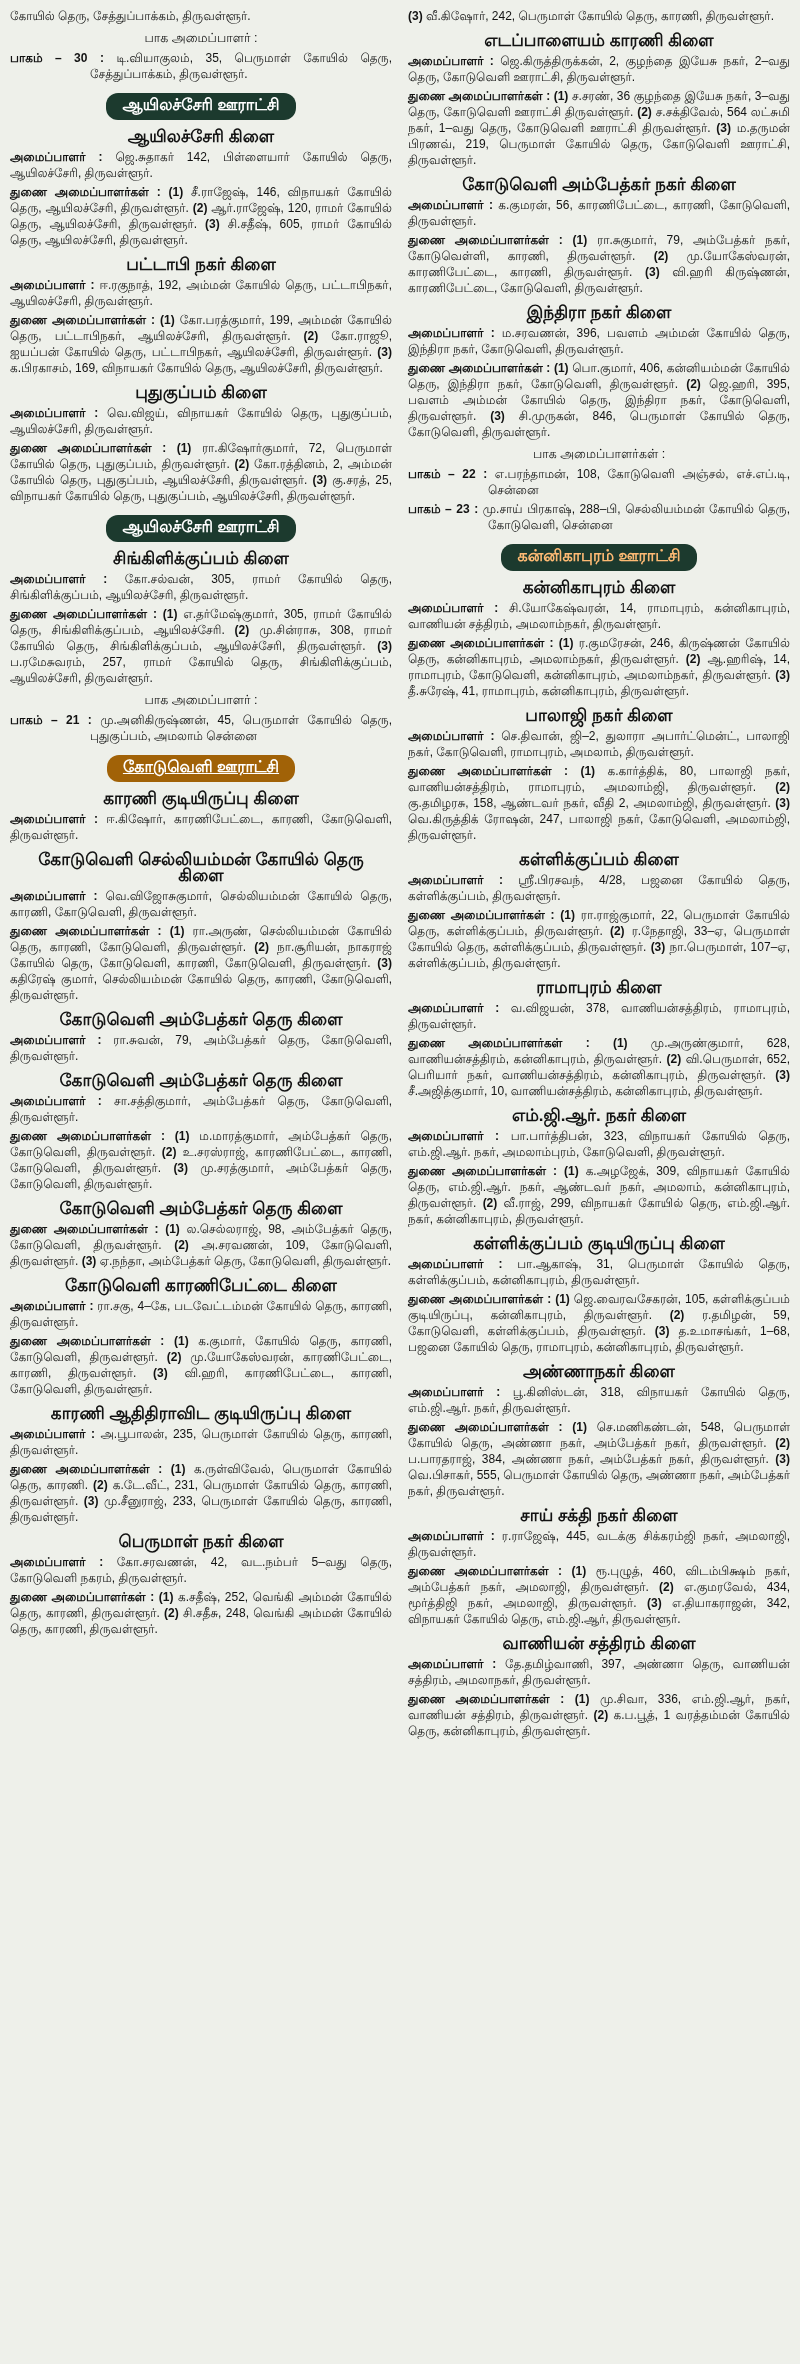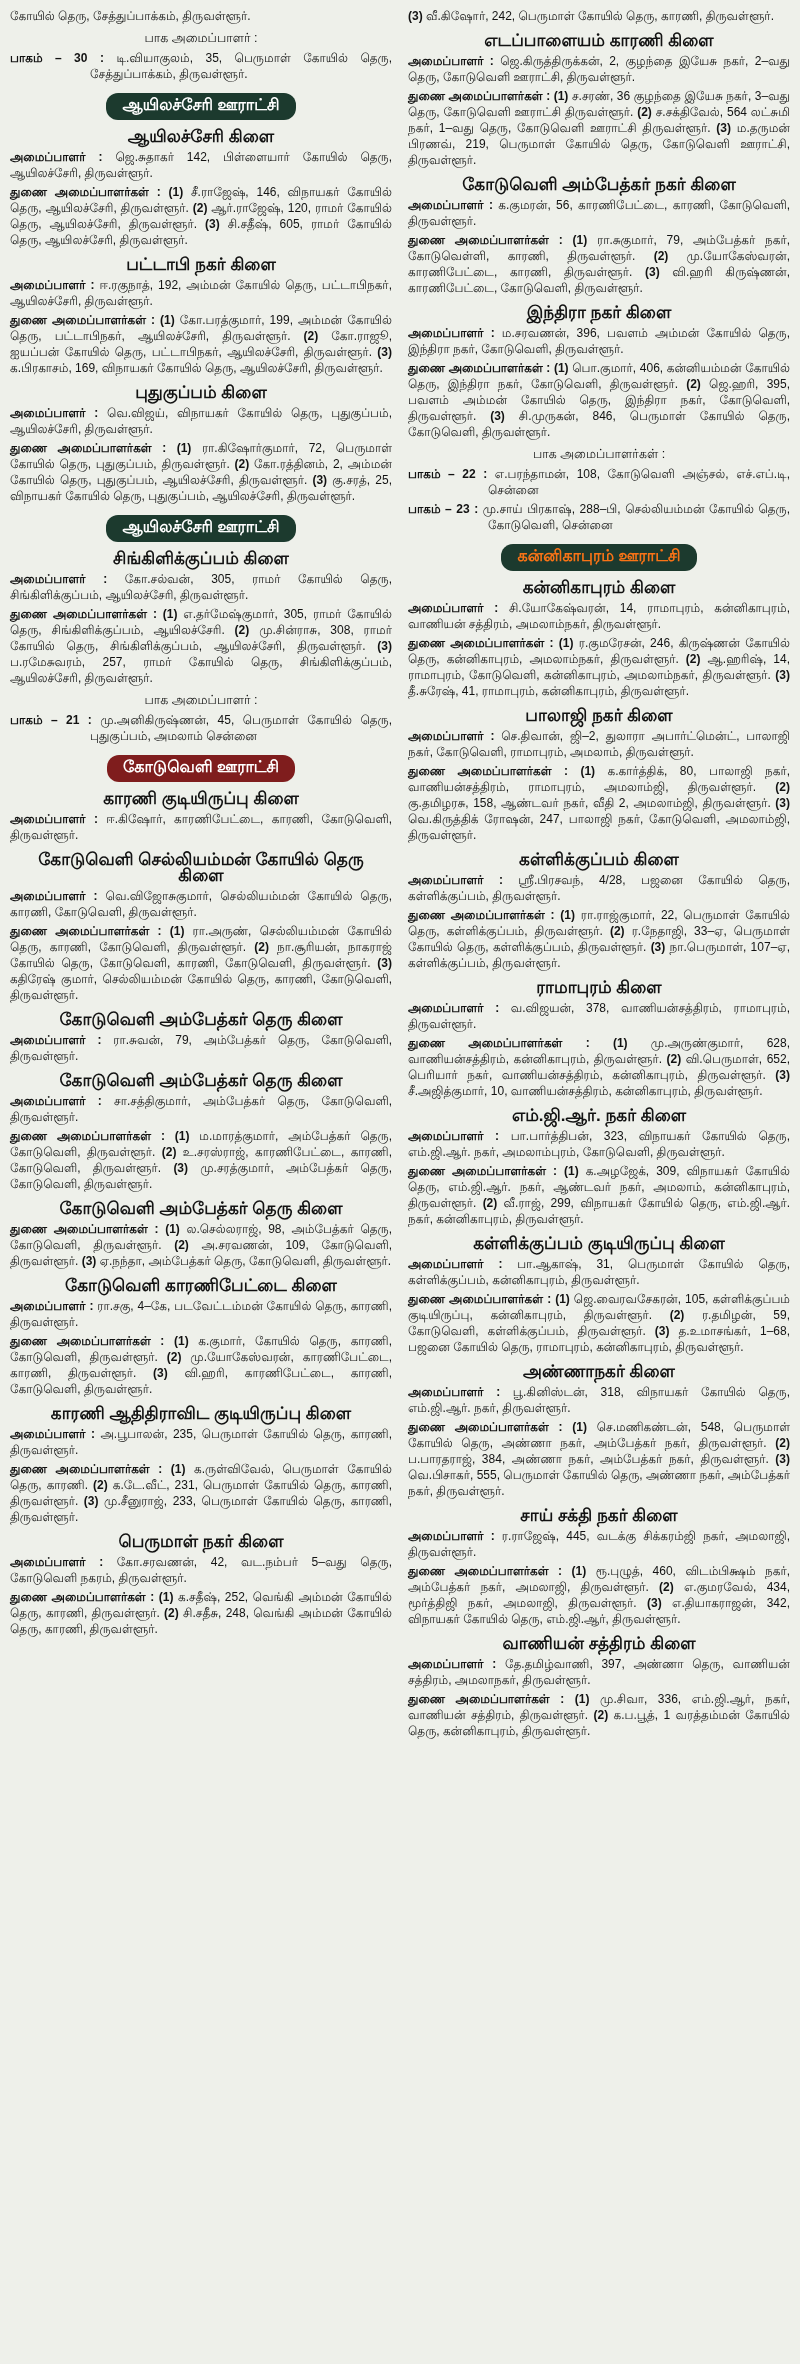--- a/index.html
+++ b/index.html
@@ -66,21 +66,21 @@
       <p class="block"><b class="label">துணை அமைப்பாளர்கள் : </b><b>(1)</b> கோ.பரத்குமார், 199, அம்மன் கோயில் தெரு, பட்டாபிநகர், ஆயிலச்சேரி, திருவள்ளூர். <b>(2)</b> கோ.ராஜூ, ஐயப்பன் கோயில் தெரு, பட்டாபிநகர், ஆயிலச்சேரி, திருவள்ளூர். <b>(3)</b> க.பிரகாசம், 169, விநாயகர் கோயில் தெரு, ஆயிலச்சேரி, திருவள்ளூர்.</p>
       <h3 class="branch">புதுகுப்பம் கிளை</h3>
       <p class="block"><b class="label">அமைப்பாளர் : </b>வெ.விஜய், விநாயகர் கோயில் தெரு, புதுகுப்பம், ஆயிலச்சேரி, திருவள்ளூர்.</p>
       <p class="block"><b class="label">துணை அமைப்பாளர்கள் : </b><b>(1)</b> ரா.கிஷோர்குமார், 72, பெருமாள் கோயில் தெரு, புதுகுப்பம், திருவள்ளூர். <b>(2)</b> கோ.ரத்தினம், 2, அம்மன் கோயில் தெரு, புதுகுப்பம், ஆயிலச்சேரி, திருவள்ளூர். <b>(3)</b> கு.சரத், 25, விநாயகர் கோயில் தெரு, புதுகுப்பம், ஆயிலச்சேரி, திருவள்ளூர்.</p>
       <div class="section-wrap"><span class="section-pill" style="background: rgb(28, 58, 46); color: rgb(255, 255, 255);">ஆயிலச்சேரி ஊராட்சி</span></div>
       <h3 class="branch">சிங்கிளிக்குப்பம் கிளை</h3>
       <p class="block"><b class="label">அமைப்பாளர் : </b>கோ.சல்வன், 305, ராமர் கோயில் தெரு, சிங்கிளிக்குப்பம், ஆயிலச்சேரி, திருவள்ளூர்.</p>
       <p class="block"><b class="label">துணை அமைப்பாளர்கள் : </b><b>(1)</b> எ.தர்மேஷ்குமார், 305, ராமர் கோயில் தெரு, சிங்கிளிக்குப்பம், ஆயிலச்சேரி. <b>(2)</b> மு.சின்ராசு, 308, ராமர் கோயில் தெரு, சிங்கிளிக்குப்பம், ஆயிலச்சேரி, திருவள்ளூர். <b>(3)</b> ப.ரமேசுவரம், 257, ராமர் கோயில் தெரு, சிங்கிளிக்குப்பம், ஆயிலச்சேரி, திருவள்ளூர்.</p>
       <h4 class="center-head">பாக அமைப்பாளர் :</h4>
       <p class="block part"><b class="label">பாகம் – 21 : </b>மு.அனிகிருஷ்ணன், 45, பெருமாள் கோயில் தெரு, புதுகுப்பம், அமலாம் சென்னை</p>
-      <div class="section-wrap"><span class="section-pill" style="background: #7f1d1d; color: rgb(255, 255, 255);">கோடுவெளி ஊராட்சி</span></div>
+      <div class="section-wrap"><span class="section-pill" style="background: #a16207; color: rgb(255, 255, 255); text-decoration: underline;">கோடுவெளி ஊராட்சி</span></div>
       <h3 class="branch">காரணி குடியிருப்பு கிளை</h3>
       <p class="block"><b class="label">அமைப்பாளர் : </b>ஈ.கிஷோர், காரணிபேட்டை, காரணி, கோடுவெளி, திருவள்ளூர்.</p>
       <h3 class="branch">கோடுவெளி செல்லியம்மன் கோயில் தெரு கிளை</h3>
       <p class="block"><b class="label">அமைப்பாளர் : </b>வெ.விஜோசுகுமார், செல்லியம்மன் கோயில் தெரு, காரணி, கோடுவெளி, திருவள்ளூர்.</p>
       <p class="block"><b class="label">துணை அமைப்பாளர்கள் : </b><b>(1)</b> ரா.அருண், செல்லியம்மன் கோயில் தெரு, காரணி, கோடுவெளி, திருவள்ளூர். <b>(2)</b> நா.சூரியன், நாகராஜ் கோயில் தெரு, கோடுவெளி, காரணி, கோடுவெளி, திருவள்ளூர். <b>(3)</b> கதிரேஷ் குமார், செல்லியம்மன் கோயில் தெரு, காரணி, கோடுவெளி, திருவள்ளூர்.</p>
       <h3 class="branch">கோடுவெளி அம்பேத்கர் தெரு கிளை</h3>
       <p class="block"><b class="label">அமைப்பாளர் : </b>ரா.சுவன், 79, அம்பேத்கர் தெரு, கோடுவெளி, திருவள்ளூர்.</p>
       <h3 class="branch">கோடுவெளி அம்பேத்கர் தெரு கிளை</h3>
       <p class="block"><b class="label">அமைப்பாளர் : </b>சா.சத்திகுமார், அம்பேத்கர் தெரு, கோடுவெளி, திருவள்ளூர்.</p>
       <p class="block"><b class="label">துணை அமைப்பாளர்கள் : </b><b>(1)</b> ம.மாரத்குமார், அம்பேத்கர் தெரு, கோடுவெளி, திருவள்ளூர். <b>(2)</b> உ.சரஸ்ராஜ், காரணிபேட்டை, காரணி, கோடுவெளி, திருவள்ளூர். <b>(3)</b> மு.சரத்குமார், அம்பேத்கர் தெரு, கோடுவெளி, திருவள்ளூர்.</p>
@@ -103,21 +103,21 @@
       <p class="block"><b class="label">துணை அமைப்பாளர்கள் : </b><b>(1)</b> ச.சரண், 36 குழந்தை இயேசு நகர், 3–வது தெரு, கோடுவெளி ஊராட்சி திருவள்ளூர். <b>(2)</b> ச.சக்திவேல், 564 லட்சுமி நகர், 1–வது தெரு, கோடுவெளி ஊராட்சி திருவள்ளூர். <b>(3)</b> ம.தருமன் பிரணவ், 219, பெருமாள் கோயில் தெரு, கோடுவெளி ஊராட்சி, திருவள்ளூர்.</p>
       <h3 class="branch">கோடுவெளி அம்பேத்கர் நகர் கிளை</h3>
       <p class="block"><b class="label">அமைப்பாளர் : </b>க.குமரன், 56, காரணிபேட்டை, காரணி, கோடுவெளி, திருவள்ளூர்.</p>
       <p class="block"><b class="label">துணை அமைப்பாளர்கள் : </b><b>(1)</b> ரா.சுகுமார், 79, அம்பேத்கர் நகர், கோடுவெள்ளி, காரணி, திருவள்ளூர். <b>(2)</b> மு.யோகேஸ்வரன், காரணிபேட்டை, காரணி, திருவள்ளூர். <b>(3)</b> வி.ஹரி கிருஷ்ணன், காரணிபேட்டை, கோடுவெளி, திருவள்ளூர்.</p>
       <h3 class="branch">இந்திரா நகர் கிளை</h3>
       <p class="block"><b class="label">அமைப்பாளர் : </b>ம.சரவணன், 396, பவளம் அம்மன் கோயில் தெரு, இந்திரா நகர், கோடுவெளி, திருவள்ளூர்.</p>
       <p class="block"><b class="label">துணை அமைப்பாளர்கள் : </b><b>(1)</b> பொ.குமார், 406, கன்னியம்மன் கோயில் தெரு, இந்திரா நகர், கோடுவெளி, திருவள்ளூர். <b>(2)</b> ஜெ.ஹரி, 395, பவளம் அம்மன் கோயில் தெரு, இந்திரா நகர், கோடுவெளி, திருவள்ளூர். <b>(3)</b> சி.முருகன், 846, பெருமாள் கோயில் தெரு, கோடுவெளி, திருவள்ளூர்.</p>
       <h4 class="center-head">பாக அமைப்பாளர்கள் :</h4>
       <p class="block part"><b class="label">பாகம் – 22 : </b>எ.பரந்தாமன், 108, கோடுவெளி அஞ்சல், எச்.எப்.டி, சென்னை</p>
       <p class="block part"><b class="label">பாகம் – 23 : </b>மு.சாய் பிரகாஷ், 288–பி, செல்லியம்மன் கோயில் தெரு, கோடுவெளி, சென்னை</p>
-      <div class="section-wrap"><span class="section-pill" style="background: rgb(28, 58, 46); color: #f97316;">கன்னிகாபுரம் ஊராட்சி</span></div>
+      <div class="section-wrap"><span class="section-pill" style="background: rgb(28, 58, 46); color: #fdba74;">கன்னிகாபுரம் ஊராட்சி</span></div>
       <h3 class="branch">கன்னிகாபுரம் கிளை</h3>
       <p class="block"><b class="label">அமைப்பாளர் : </b>சி.யோகேஷ்வரன், 14, ராமாபுரம், கன்னிகாபுரம், வாணியன் சத்திரம், அமலாம்நகர், திருவள்ளூர்.</p>
       <p class="block"><b class="label">துணை அமைப்பாளர்கள் : </b><b>(1)</b> ர.குமரேசன், 246, கிருஷ்ணன் கோயில் தெரு, கன்னிகாபுரம், அமலாம்நகர், திருவள்ளூர். <b>(2)</b> ஆ.ஹரிஷ், 14, ராமாபுரம், கோடுவெளி, கன்னிகாபுரம், அமலாம்நகர், திருவள்ளூர். <b>(3)</b> தீ.சுரேஷ், 41, ராமாபுரம், கன்னிகாபுரம், திருவள்ளூர்.</p>
       <h3 class="branch">பாலாஜி நகர் கிளை</h3>
       <p class="block"><b class="label">அமைப்பாளர் : </b>செ.திவான், ஜி–2, துலாரா அபார்ட்மென்ட், பாலாஜி நகர், கோடுவெளி, ராமாபுரம், அமலாம், திருவள்ளூர்.</p>
       <p class="block"><b class="label">துணை அமைப்பாளர்கள் : </b><b>(1)</b> க.கார்த்திக், 80, பாலாஜி நகர், வாணியன்சத்திரம், ராமாபுரம், அமலாம்ஜி, திருவள்ளூர். <b>(2)</b> கு.தமிழரசு, 158, ஆண்டவர் நகர், வீதி 2, அமலாம்ஜி, திருவள்ளூர். <b>(3)</b> வெ.கிருத்திக் ரோஷன், 247, பாலாஜி நகர், கோடுவெளி, அமலாம்ஜி, திருவள்ளூர்.</p>
       <h3 class="branch">கள்ளிக்குப்பம் கிளை</h3>
       <p class="block"><b class="label">அமைப்பாளர் : </b>ஸ்ரீ.பிரசவந், 4/28, பஜனை கோயில் தெரு, கள்ளிக்குப்பம், திருவள்ளூர்.</p>
       <p class="block"><b class="label">துணை அமைப்பாளர்கள் : </b><b>(1)</b> ரா.ராஜ்குமார், 22, பெருமாள் கோயில் தெரு, கள்ளிக்குப்பம், திருவள்ளூர். <b>(2)</b> ர.நேதாஜி, 33–ஏ, பெருமாள் கோயில் தெரு, கள்ளிக்குப்பம், திருவள்ளூர். <b>(3)</b> நா.பெருமாள், 107–ஏ, கள்ளிக்குப்பம், திருவள்ளூர்.</p>
       <h3 class="branch">ராமாபுரம் கிளை</h3>

